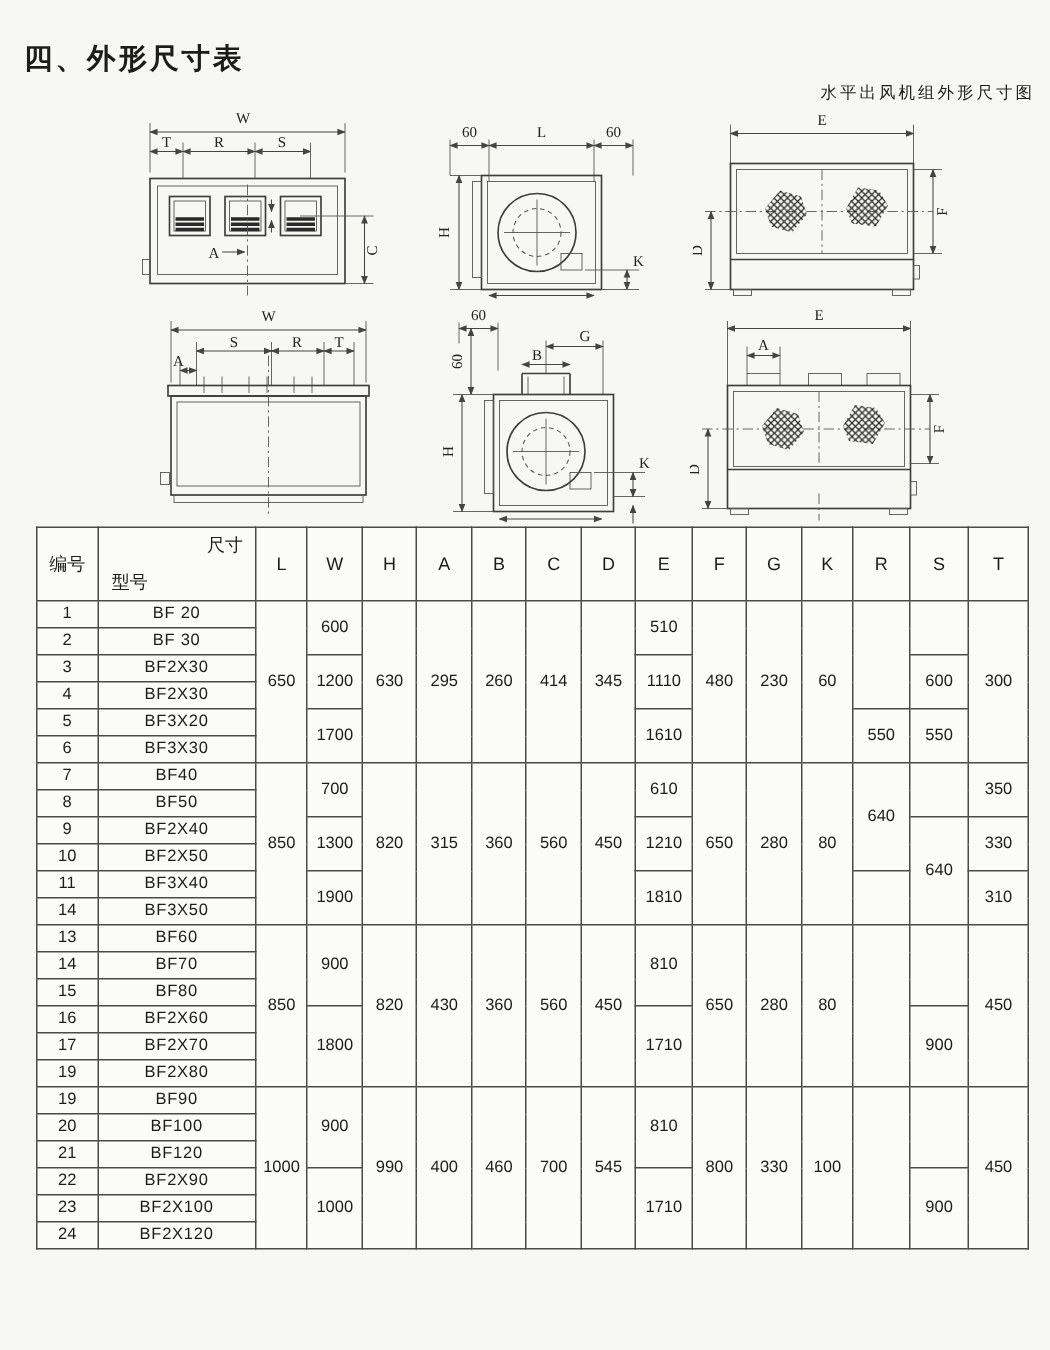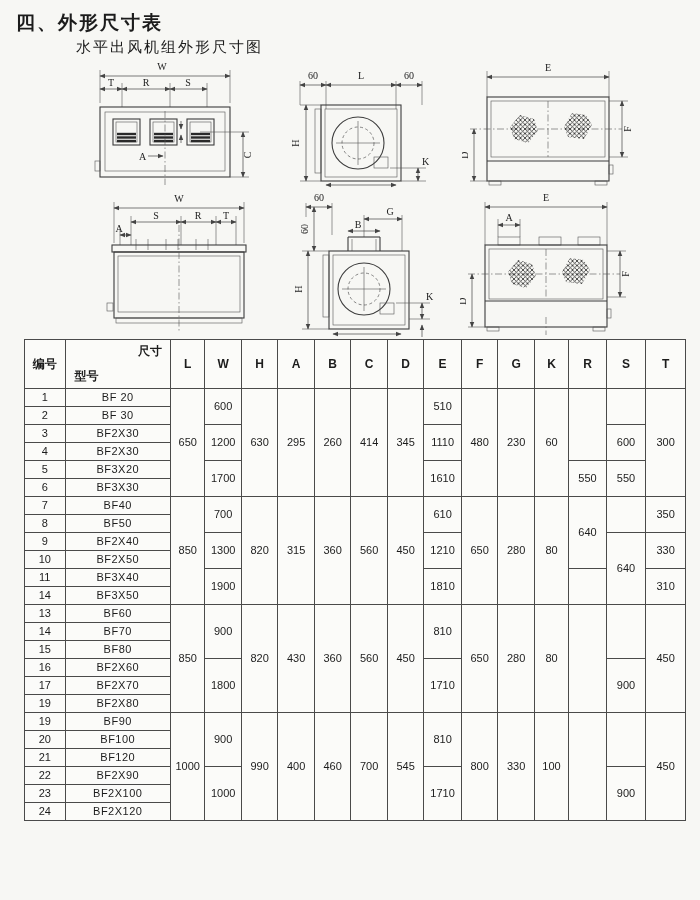--- a/index.html
+++ b/index.html
@@ -3,23 +3,23 @@
 <meta charset="utf-8">
 <style>
   html,body { margin:0; padding:0; }
   body {
     width:700px; height:900px;
     background:#f7f7f4;
     font-family:"Liberation Serif", serif;
     color:#1c1c1c;
     overflow:hidden;
   }
-  .page { padding:6px 10px 0 10px; }
+  .page { padding:22px 10px 0 10px; }
   .main-title { font-size:19px; font-weight:bold; letter-spacing:2px; margin:4px 0 2px 6px; }
-  .fig-title { font-size:15px; margin:2px 0 0 66px; letter-spacing:2px; }
+  .fig-title { font-size:11px; margin:2px 0 0 66px; letter-spacing:2px;text-align:right; }
   .table-title { font-size:15px; margin:4px 0 3px 6px; letter-spacing:1px; }
   .fig-row { display:flex; align-items:flex-start; }
   svg { display:block; }
   svg text { font-size:10px; fill:#222; font-family:"Liberation Serif", serif; }
   .ln   { stroke:#3d3d3d; stroke-width:1.1; fill:none; }
   .thin { stroke:#555; stroke-width:0.6; fill:none; }
   .dim  { stroke:#444; stroke-width:0.7; fill:none; }
   .dash { stroke:#555; stroke-width:0.6; fill:none; stroke-dasharray:7,2.5,1.5,2.5; }
   .cdash{ stroke:#555; stroke-width:0.7; fill:none; stroke-dasharray:3,2.5; }
   .louver { stroke:#2a2a2a; stroke-width:2.4; }
@@ -34,21 +34,21 @@
   }
   table.dims th, table.dims td {
     border:1px solid #4a4a4a;
     text-align:center;
     vertical-align:middle;
     padding:0;
     height:17px;
     line-height:1.05;
     background:#fbfbf9;
   }
-  table.dims thead th { height:48px; font-weight:bold; font-size:12px; }
+  table.dims thead th { height:48px; font-weight:normal; font-size:12px; }
   td.c-model { letter-spacing:0.5px; }
   th.corner {
     position:relative;
     background-image:linear-gradient(to bottom right,
       transparent 49.5%, #4a4a4a 49.5%, #4a4a4a 50.6%, transparent 50.6%);
     background-color:#fbfbf9;
   }
   th.corner .c-top    { position:absolute; top:5px;  right:8px;  font-size:12px; }
   th.corner .c-bottom { position:absolute; bottom:5px; left:9px; font-size:12px;text-align:right; }
 </style>

